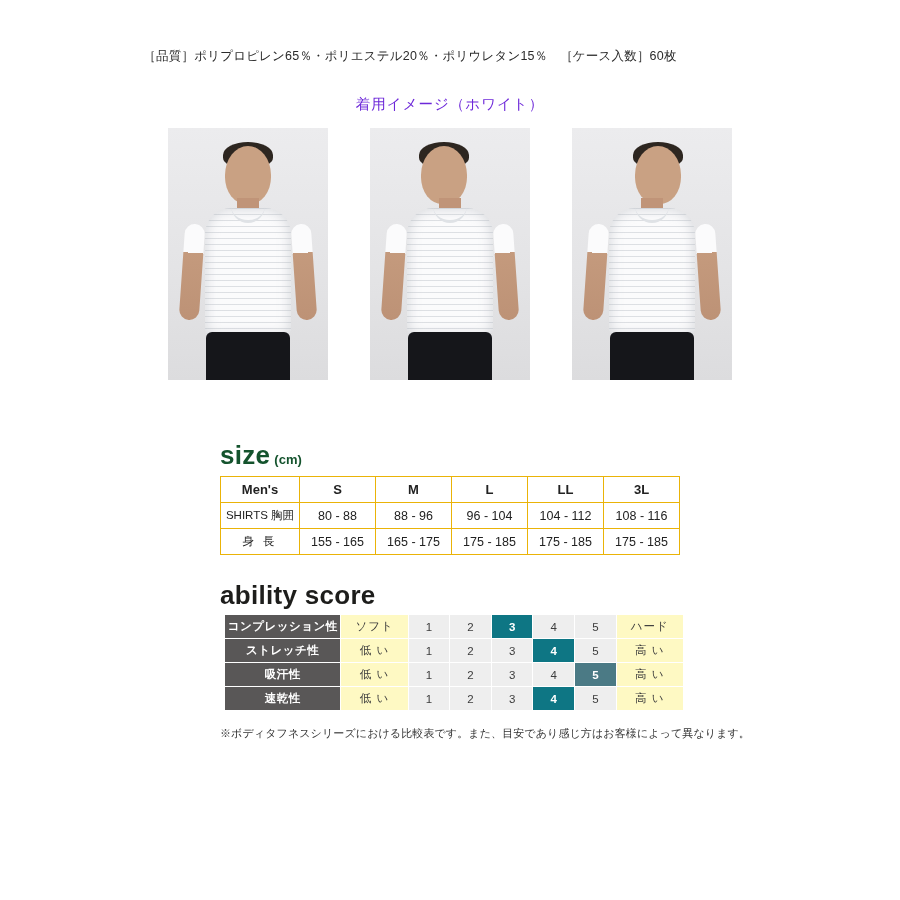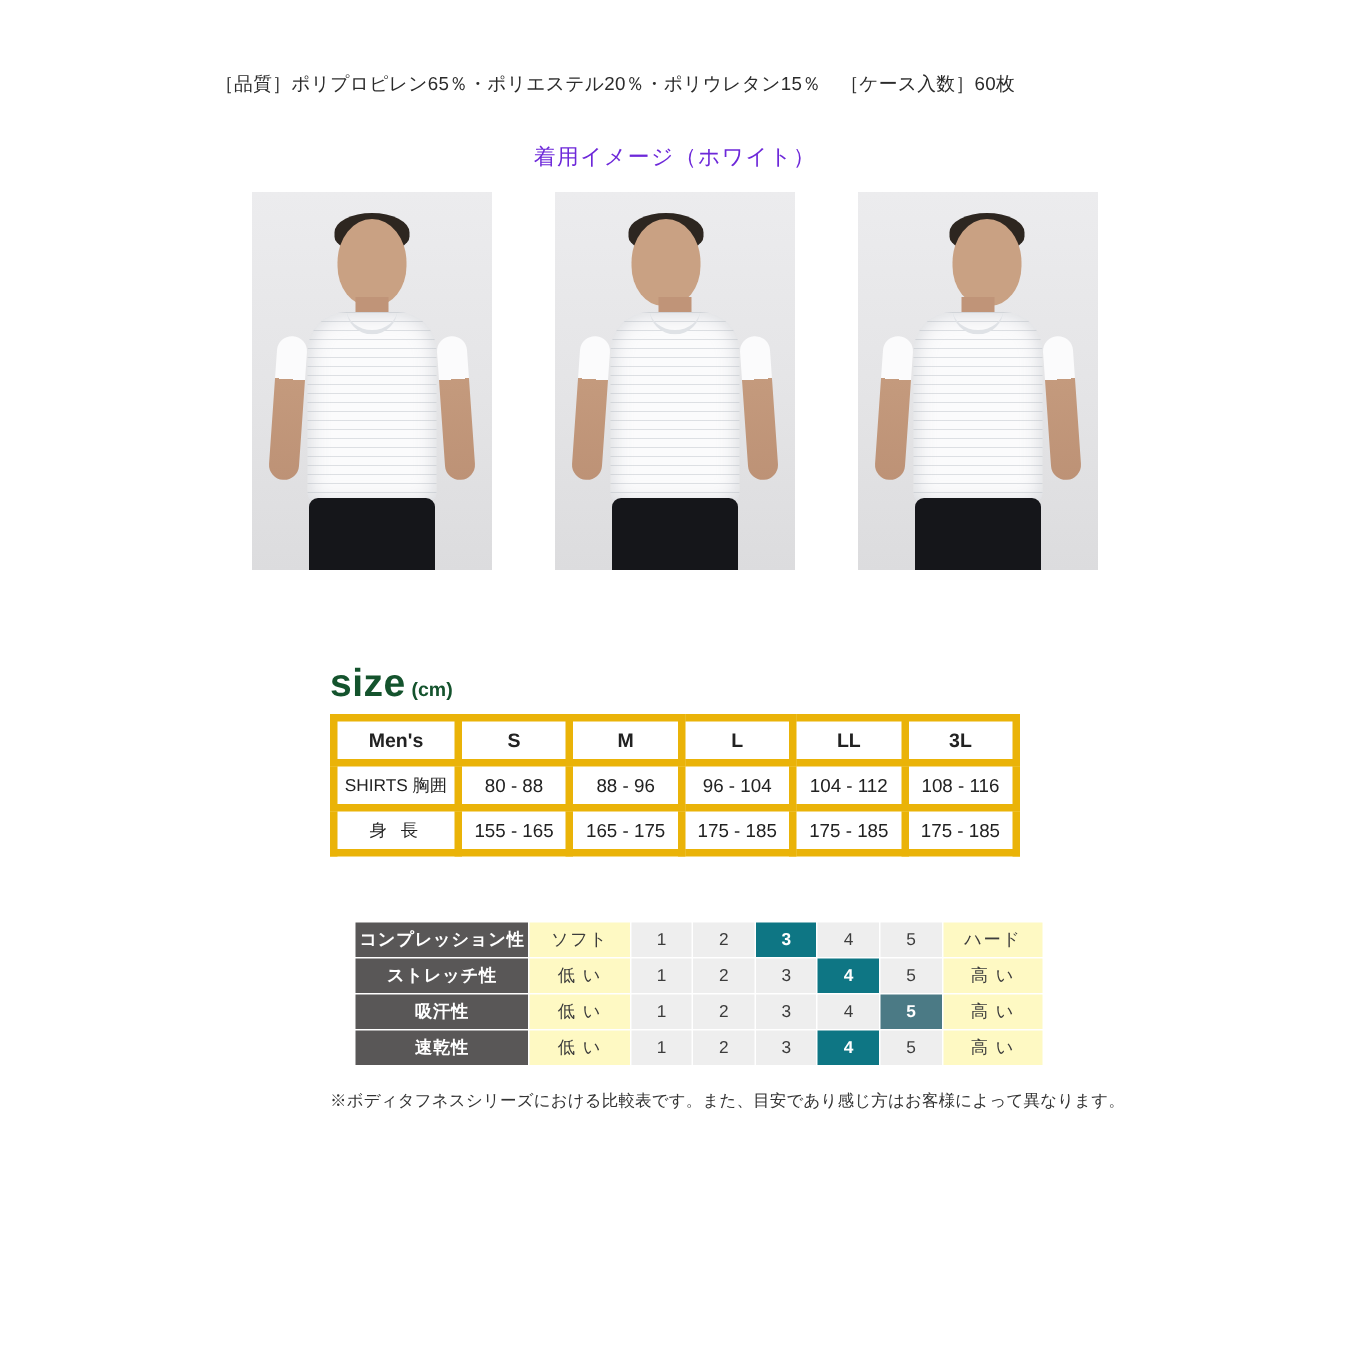--- a/index.html
+++ b/index.html
@@ -172,21 +172,21 @@
   
   .size-table {
     position: absolute;
     top: 476px;
     left: 220px;
     width: 460px;
     border-collapse: collapse;
     table-layout: fixed;
   }
   .size-table td, .size-table th {
-    border: 5px solid #eab308;
+    border: 1px solid #eab308;
     height: 25px;
     text-align: center;
     font-size: 12.5px;
     font-weight: normal;
     color: #222;
     padding: 0;
   }
   .size-table .hdr-label {
     font-weight: bold;
     font-size: 13px;
@@ -196,21 +196,21 @@
     font-size: 11.5px;
     letter-spacing: 0px;
   }
   .size-table .row-label.tall { letter-spacing: 3px; }
   .size-table th { font-weight: bold; font-size: 13px; }
 
   
   .ability-table {
     position: absolute;
     top: 614px;
-    left: 236px;
+    left: 224px;
     width: 460px;
     border-collapse: separate;
     border-spacing: 1px 1px;
     table-layout: fixed;
   }
   .ability-table td {
     height: 23px;
     text-align: center;
     font-size: 11.5px;
     color: #3c3c3c;
@@ -330,20 +330,21 @@
       <td class="row-label tall">身 長</td>
       <td>155 - 165</td>
       <td>165 - 175</td>
       <td>175 - 185</td>
       <td>175 - 185</td>
       <td>175 - 185</td>
     </tr>
   </tbody>
     </table>
 
+  <div class="sec-ability">ability score</div>
 
   <table class="ability-table">
     <tbody>
         <tr>
       <td class="name">コンプレッション性</td>
       <td class="low">ソフト</td>
       <td class="num">1</td>
       <td class="num">2</td>
       <td class="num active">3</td>
       <td class="num">4</td>

